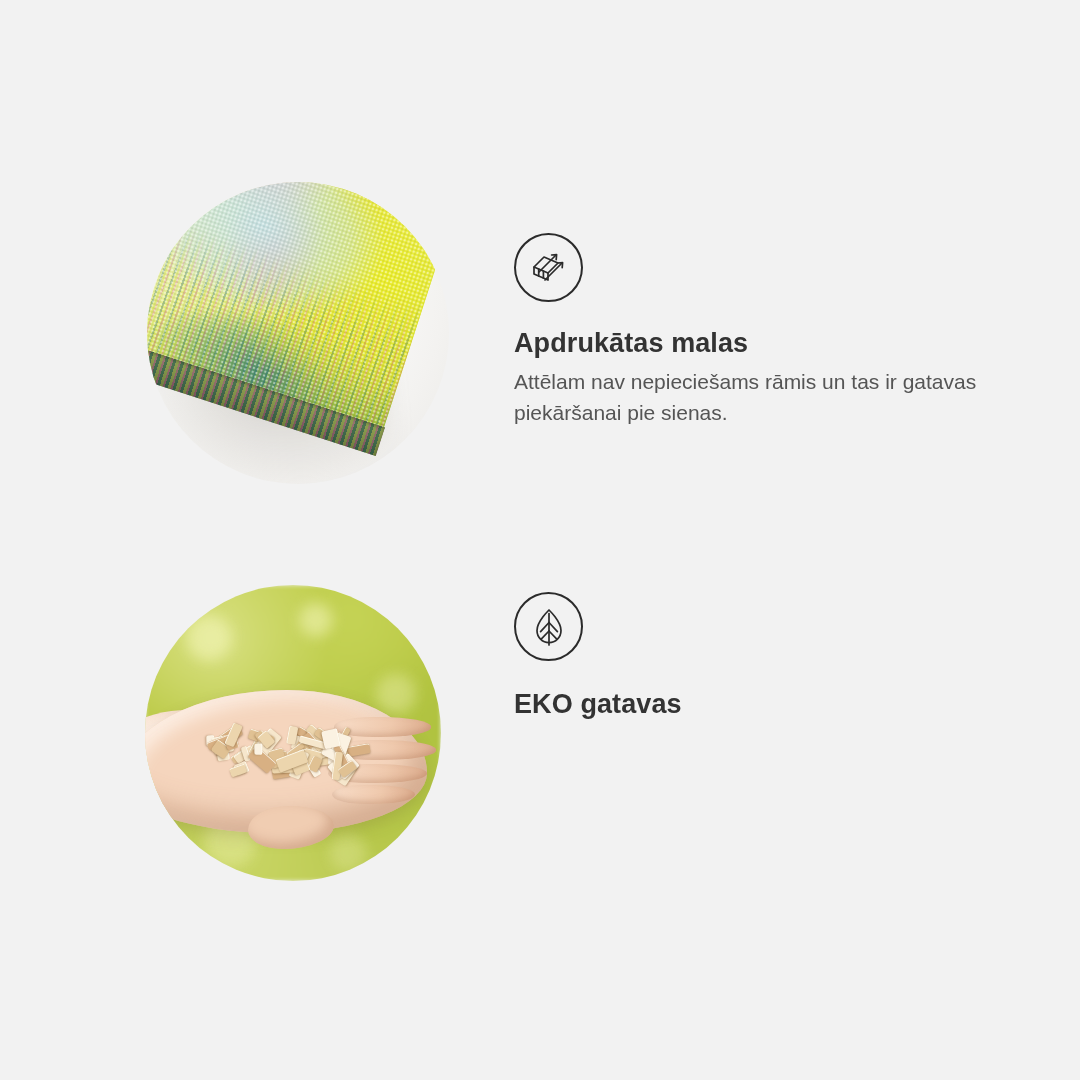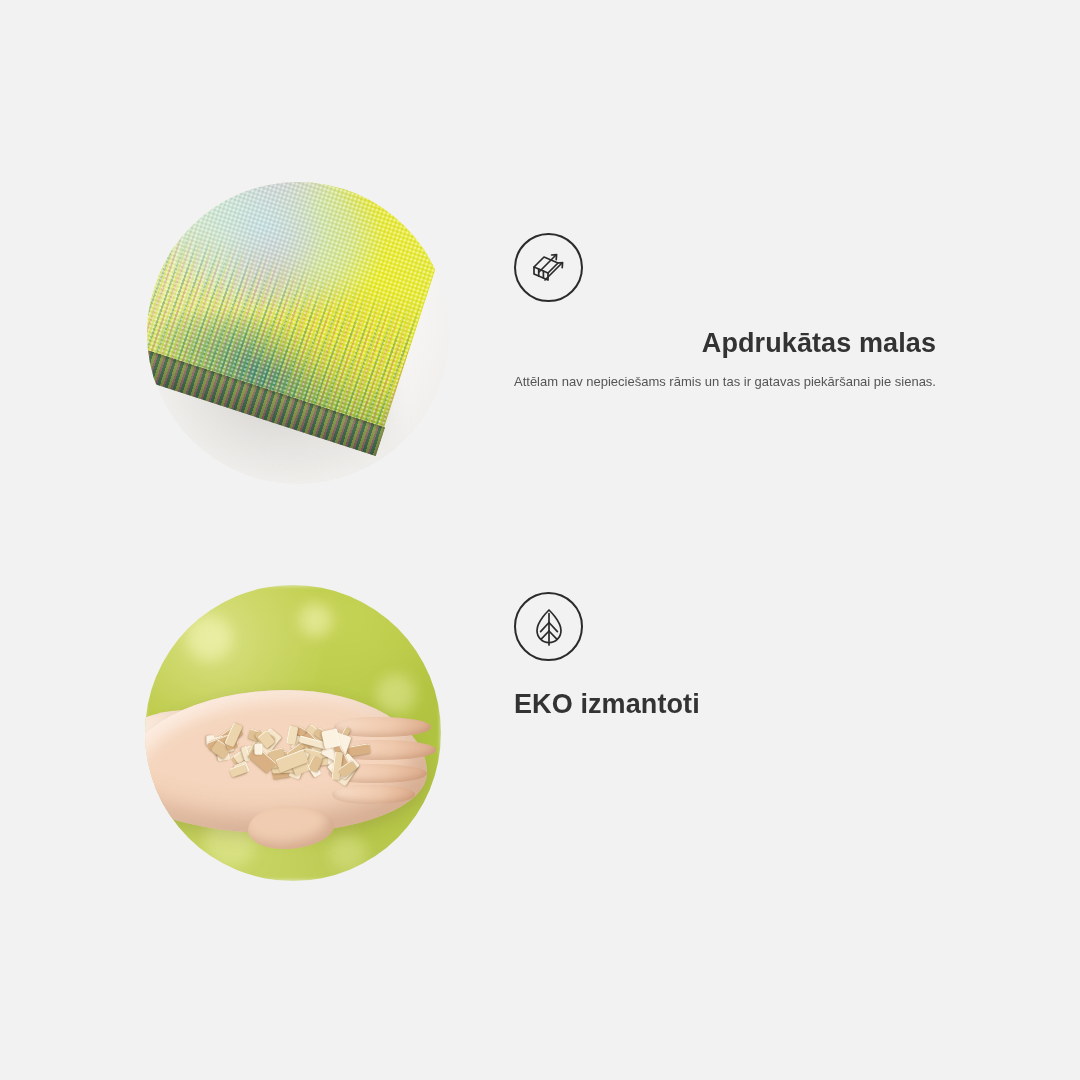--- a/index.html
+++ b/index.html
@@ -17,21 +17,20 @@
 
   .stage {
     position: absolute;
     inset: 0;
     background: #f2f2f2;
   }
 
   
   .feature {
     position: absolute;
-    text-align: right;
   }
 
   
   .media-circle {
     position: absolute;
     border-radius: 50%;
     overflow: hidden;
   }
 
   
@@ -261,21 +260,21 @@
     margin: 0;
     color: #333333;
     font-size: 27px;
     font-weight: 700;
     letter-spacing: .1px;
     white-space: nowrap;
   }
   .feature-body {
     margin: 0;
     color: #555555;
-    font-size: 13px;
+    font-size: 21px;
     line-height: 31px;
     font-weight: 400;
     max-width: 492px;
   }
 
   
   #feature-printed-edges { left: 514px; top: 233px; }
   #feature-printed-edges .feature-title { margin-top: 26px; }
   #feature-printed-edges .feature-body  { margin-top: 7px; }
 
@@ -414,16 +413,16 @@
                  C15.4 37.6 10 32.2 10 25.4 C10 16.5 22 5 22 5 Z"></path>
 
         <path d="M22 8.5 L22 40"></path>
 
         <path d="M22 17.5 L13.6 26.6"></path>
         <path d="M22 17.5 L30.4 26.6"></path>
         <path d="M22 26 L14.2 34.2"></path>
         <path d="M22 26 L29.8 34.2"></path>
       </svg>
     </div>
-    <h2 class="feature-title">EKO izmantoti</h2>
+    <h2 class="feature-title">EKO gatavas</h2>
   </div>
 
 </div>
 
 </body></html>

